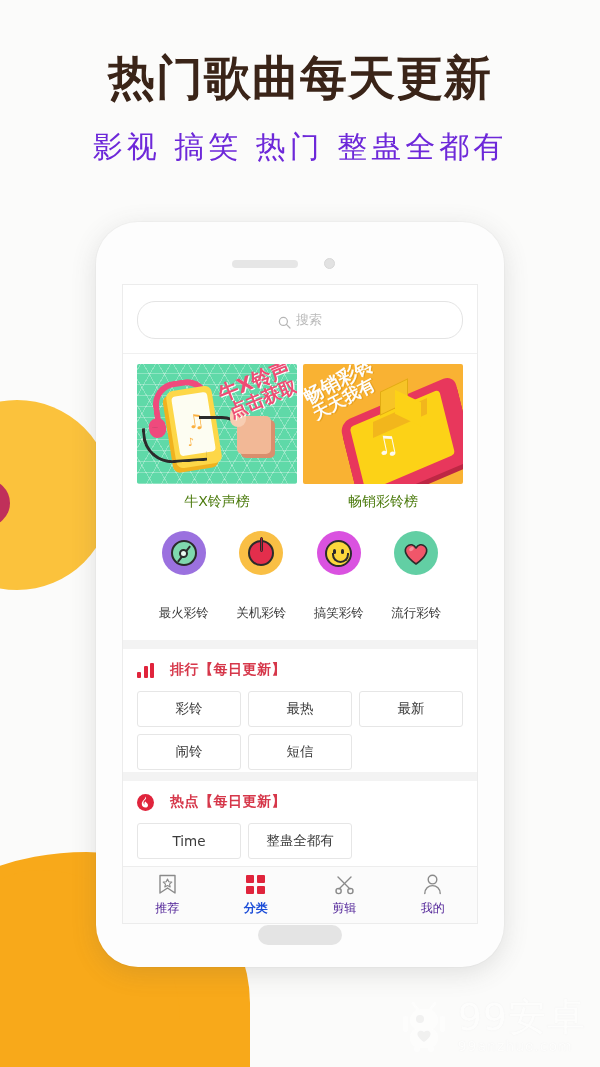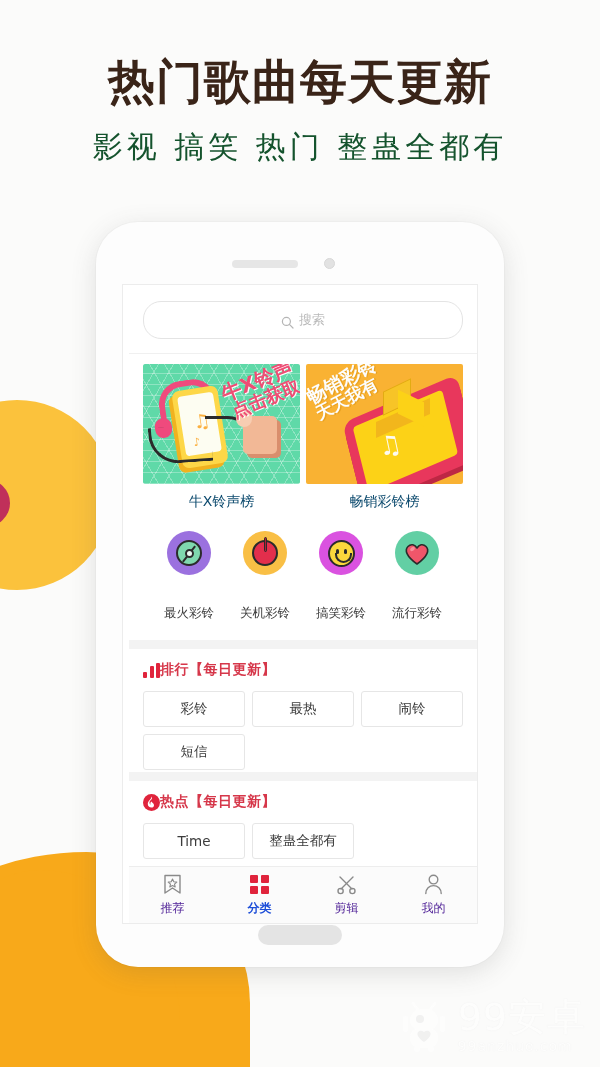--- a/index.html
+++ b/index.html
@@ -27,24 +27,24 @@
   .blob2{
     position:absolute;left:-60px;top:870px;width:240px;height:230px;
     background:#f8a91a;border-radius:50% 70% 0 0/60% 80% 0 0;
   }
 
   
   .headline-wrap{position:absolute;left:0;right:0;top:58px;text-align:center;z-index:5;}
   .headline{
     font-size:47px;font-weight:bold;color:#3a2418;letter-spacing:1px;
     line-height:1;margin:0;white-space:nowrap;
-    font-family:Liberation Sans, sans-serif;
+    font-family:Liberation Mono, monospace;
   }
   .subhead{
-    margin:22px 0 0 0;font-size:30px;color:#14532d;letter-spacing:4px;
+    margin:22px 0 0 0;font-size:30px;color:#6d28d9;letter-spacing:4px;
     font-weight:400;white-space:nowrap;
   }
 
   
   .phone{
     position:absolute;left:96px;top:222px;width:408px;height:745px;
     background:#fdfdfd;border-radius:42px;
     box-shadow:0 6px 26px rgba(80,80,80,.16), 0 0 0 1px rgba(0,0,0,.02);
     z-index:6;
   }
@@ -57,21 +57,21 @@
     width:11px;height:11px;border-radius:50%;background:#e2e2e2;
     border:1px solid #d8d8d8;box-sizing:border-box;
   }
   .home-btn{
     position:absolute;left:50%;bottom:22px;transform:translateX(-50%);
     width:84px;height:20px;border-radius:10px;background:#e4e4e4;
   }
   .screen{
     position:absolute;left:26px;top:62px;width:356px;height:640px;
     background:#fff;border:1px solid #ececec;box-sizing:border-box;
-    display:flex;flex-direction:column;overflow:hidden;padding-left:6px;
+    display:flex;flex-direction:column;overflow:hidden;
   }
 
   
   .search-bar{
     margin:16px 14px 14px 14px;height:36px;border:1px solid #e4e4e4;
     border-radius:18px;display:flex;align-items:center;justify-content:center;
     background:#fff;
   }
   .search-inner{display:flex;align-items:center;gap:5px;}
   .search-icon{width:13px;height:13px;display:block;}
@@ -87,21 +87,21 @@
   }
   .art-green{
     background:#5fd9a8;
     background-image:
       repeating-linear-gradient(60deg, rgba(255,255,255,.30) 0 1px, transparent 1px 13px),
       repeating-linear-gradient(-60deg, rgba(255,255,255,.30) 0 1px, transparent 1px 13px),
       repeating-linear-gradient(0deg, rgba(255,255,255,.30) 0 1px, transparent 1px 11px);
   }
   .art-orange{background:#f9b233;}
   .banner-cap{
-    text-align:center;font-size:14px;color:#0c4a6e;padding:9px 0 6px 0;
+    text-align:center;font-size:14px;color:#4d7c0f;padding:9px 0 6px 0;
   }
   
   .gb-phone{
     position:absolute;left:34px;top:24px;width:46px;height:78px;border-radius:7px;
     background:#fdd748;transform:rotate(-9deg);
     box-shadow:-4px 4px 0 #f0b21f;
   }
   .gb-screen{
     position:absolute;left:5px;top:6px;width:36px;height:60px;border-radius:4px;
     background:#fdfdf2;
@@ -205,21 +205,21 @@
   .eye{position:absolute;top:7px;width:3px;height:5px;border-radius:2px;background:#2b2b2b;}
   .eye.l{left:6px;} .eye.r{right:6px;}
   .mouth{position:absolute;left:5px;top:11px;width:13px;height:8px;
     border:2px solid #2b2b2b;border-top:none;border-radius:0 0 12px 12px;}
 
   .heart-ic{width:28px;height:25px;position:relative;}
   .heart-ic svg{display:block;}
 
   
   .sec-block{border-top:9px solid #f3f3f3;padding:12px 14px 2px 14px;}
-  .sec-head{display:flex;align-items:center;gap:0;margin-bottom:12px;}
+  .sec-head{display:flex;align-items:center;gap:16px;margin-bottom:12px;}
   .sec-title{font-size:14px;font-weight:bold;color:#d6374a;letter-spacing:.5px;}
   .bars-ic{display:flex;align-items:flex-end;gap:2.5px;height:15px;}
   .bars-ic i{display:block;width:4px;background:#e0243c;border-radius:1px;}
   .bars-ic i:nth-child(1){height:6px;}
   .bars-ic i:nth-child(2){height:12px;}
   .bars-ic i:nth-child(3){height:15px;}
   .flame-ic{width:17px;height:17px;border-radius:50%;background:#e0243c;
     display:flex;align-items:center;justify-content:center;}
   .flame-ic svg{display:block;}
 
@@ -383,20 +383,21 @@
         <span class="bars-ic">
             <i></i>
             <i></i>
             <i></i>
           </span>
         <span class="sec-title">排行【每日更新】</span>
       </div>
       <div class="btn-grid">
         <div class="tag-btn">彩铃</div>
         <div class="tag-btn">最热</div>
+        <div class="tag-btn">最新</div>
         <div class="tag-btn">闹铃</div>
         <div class="tag-btn">短信</div>
       </div>
     </div>
 
     <div class="sec-block" style="border-top-width:9px;">
       <div class="sec-head">
         <span class="flame-ic">
           <svg width="11" height="12" viewBox="0 0 11 12">
             <path d="M5.6 0.6 C6.8 3 5.2 3.6 4.2 4.8 C3 6.2 3.4 8 4.6 8.7 C3.9 7.3 4.6 6.3 5.6 5.6 C6.2 7 8 7.4 8 9.2 C8 10.6 6.9 11.6 5.5 11.6 C3.3 11.6 1.8 10 1.8 8 C1.8 4.8 5 4.2 5.6 0.6 Z" fill="#ffffff"></path>

